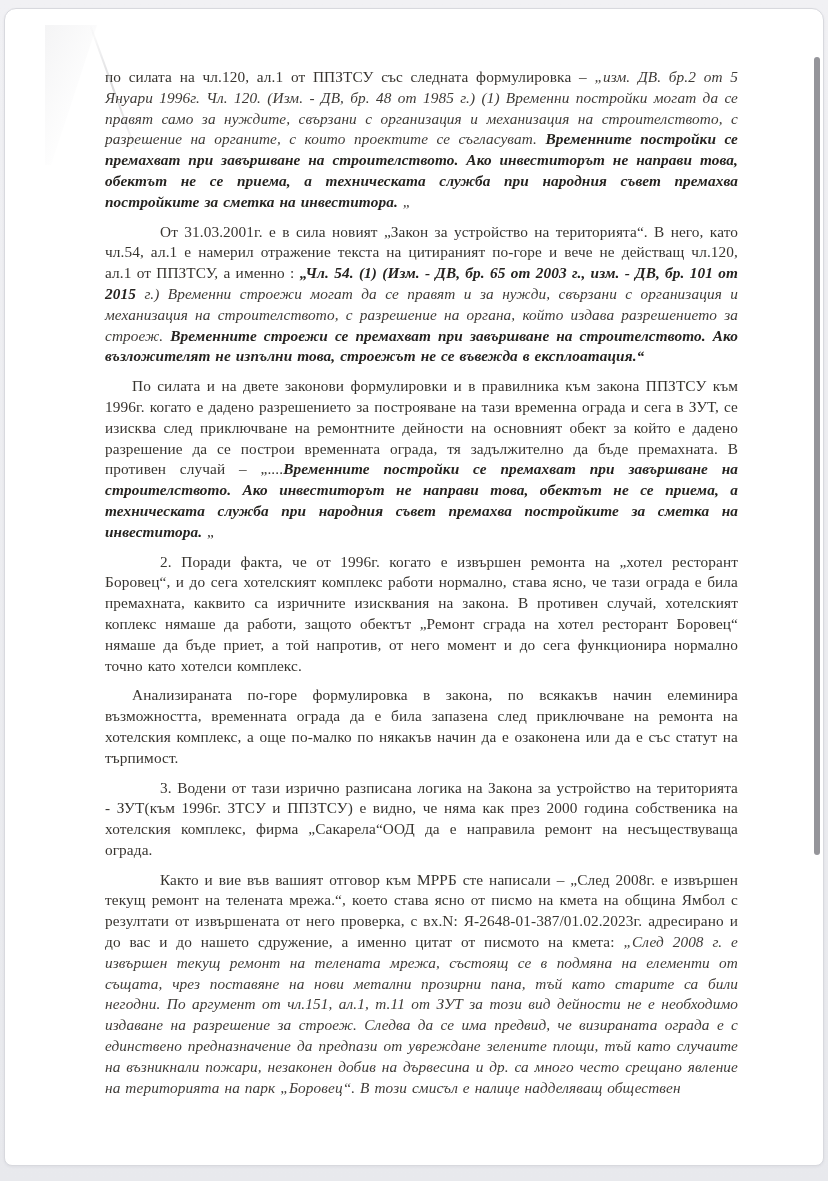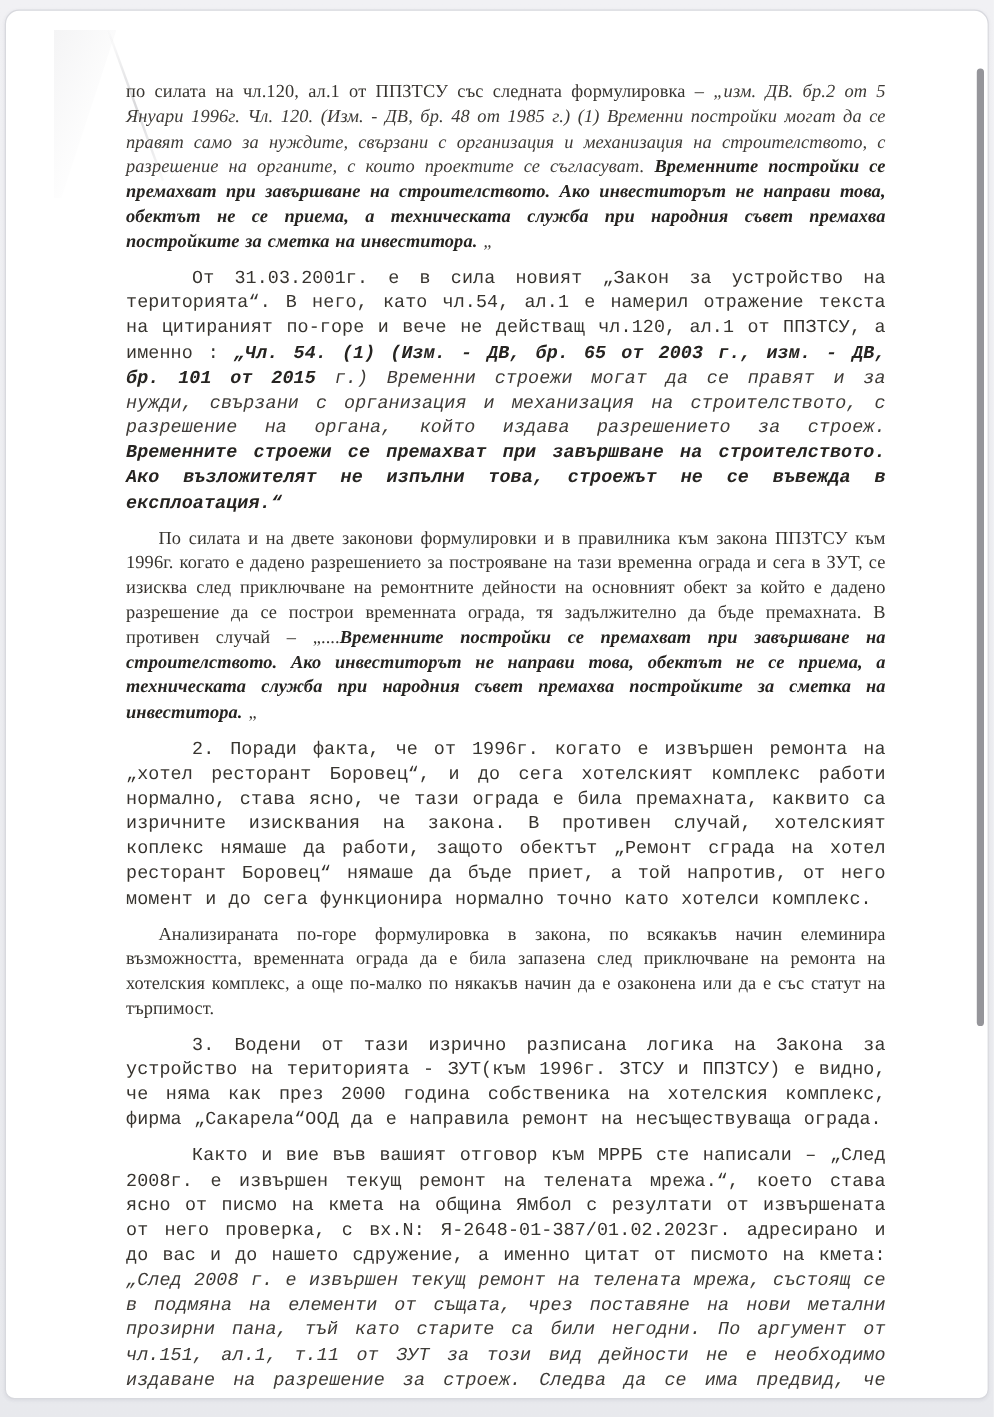--- a/index.html
+++ b/index.html
@@ -49,21 +49,21 @@
     position:absolute;
     left:100px; top:58px; width:633px;
     color:var(--ink);
     font-size:15.3px;
     line-height:20.8px;
     text-align:justify;
     letter-spacing:0.1px;
     word-spacing:1px;
   }
   .para{margin:0 0 9px 0;}
-  .para.indent-large{text-indent:55px;font-family:Liberation Mono, monospace;}
+  .para.indent-large{text-indent:55px;}
   .para.indent-small{text-indent:27px;}
   .para.indent-none{text-indent:0;}
   .run-normal{font-style:normal;font-weight:normal;color:var(--ink);}
   .run-italic{font-style:italic;font-weight:normal;color:var(--ink-italic);}
   .run-bold-italic{font-style:italic;font-weight:bold;color:var(--ink-bold);}
   .scrollbar-thumb{
     position:absolute;
     right:8px; top:57px;
     width:6px; height:798px;
     background:var(--thumb);

